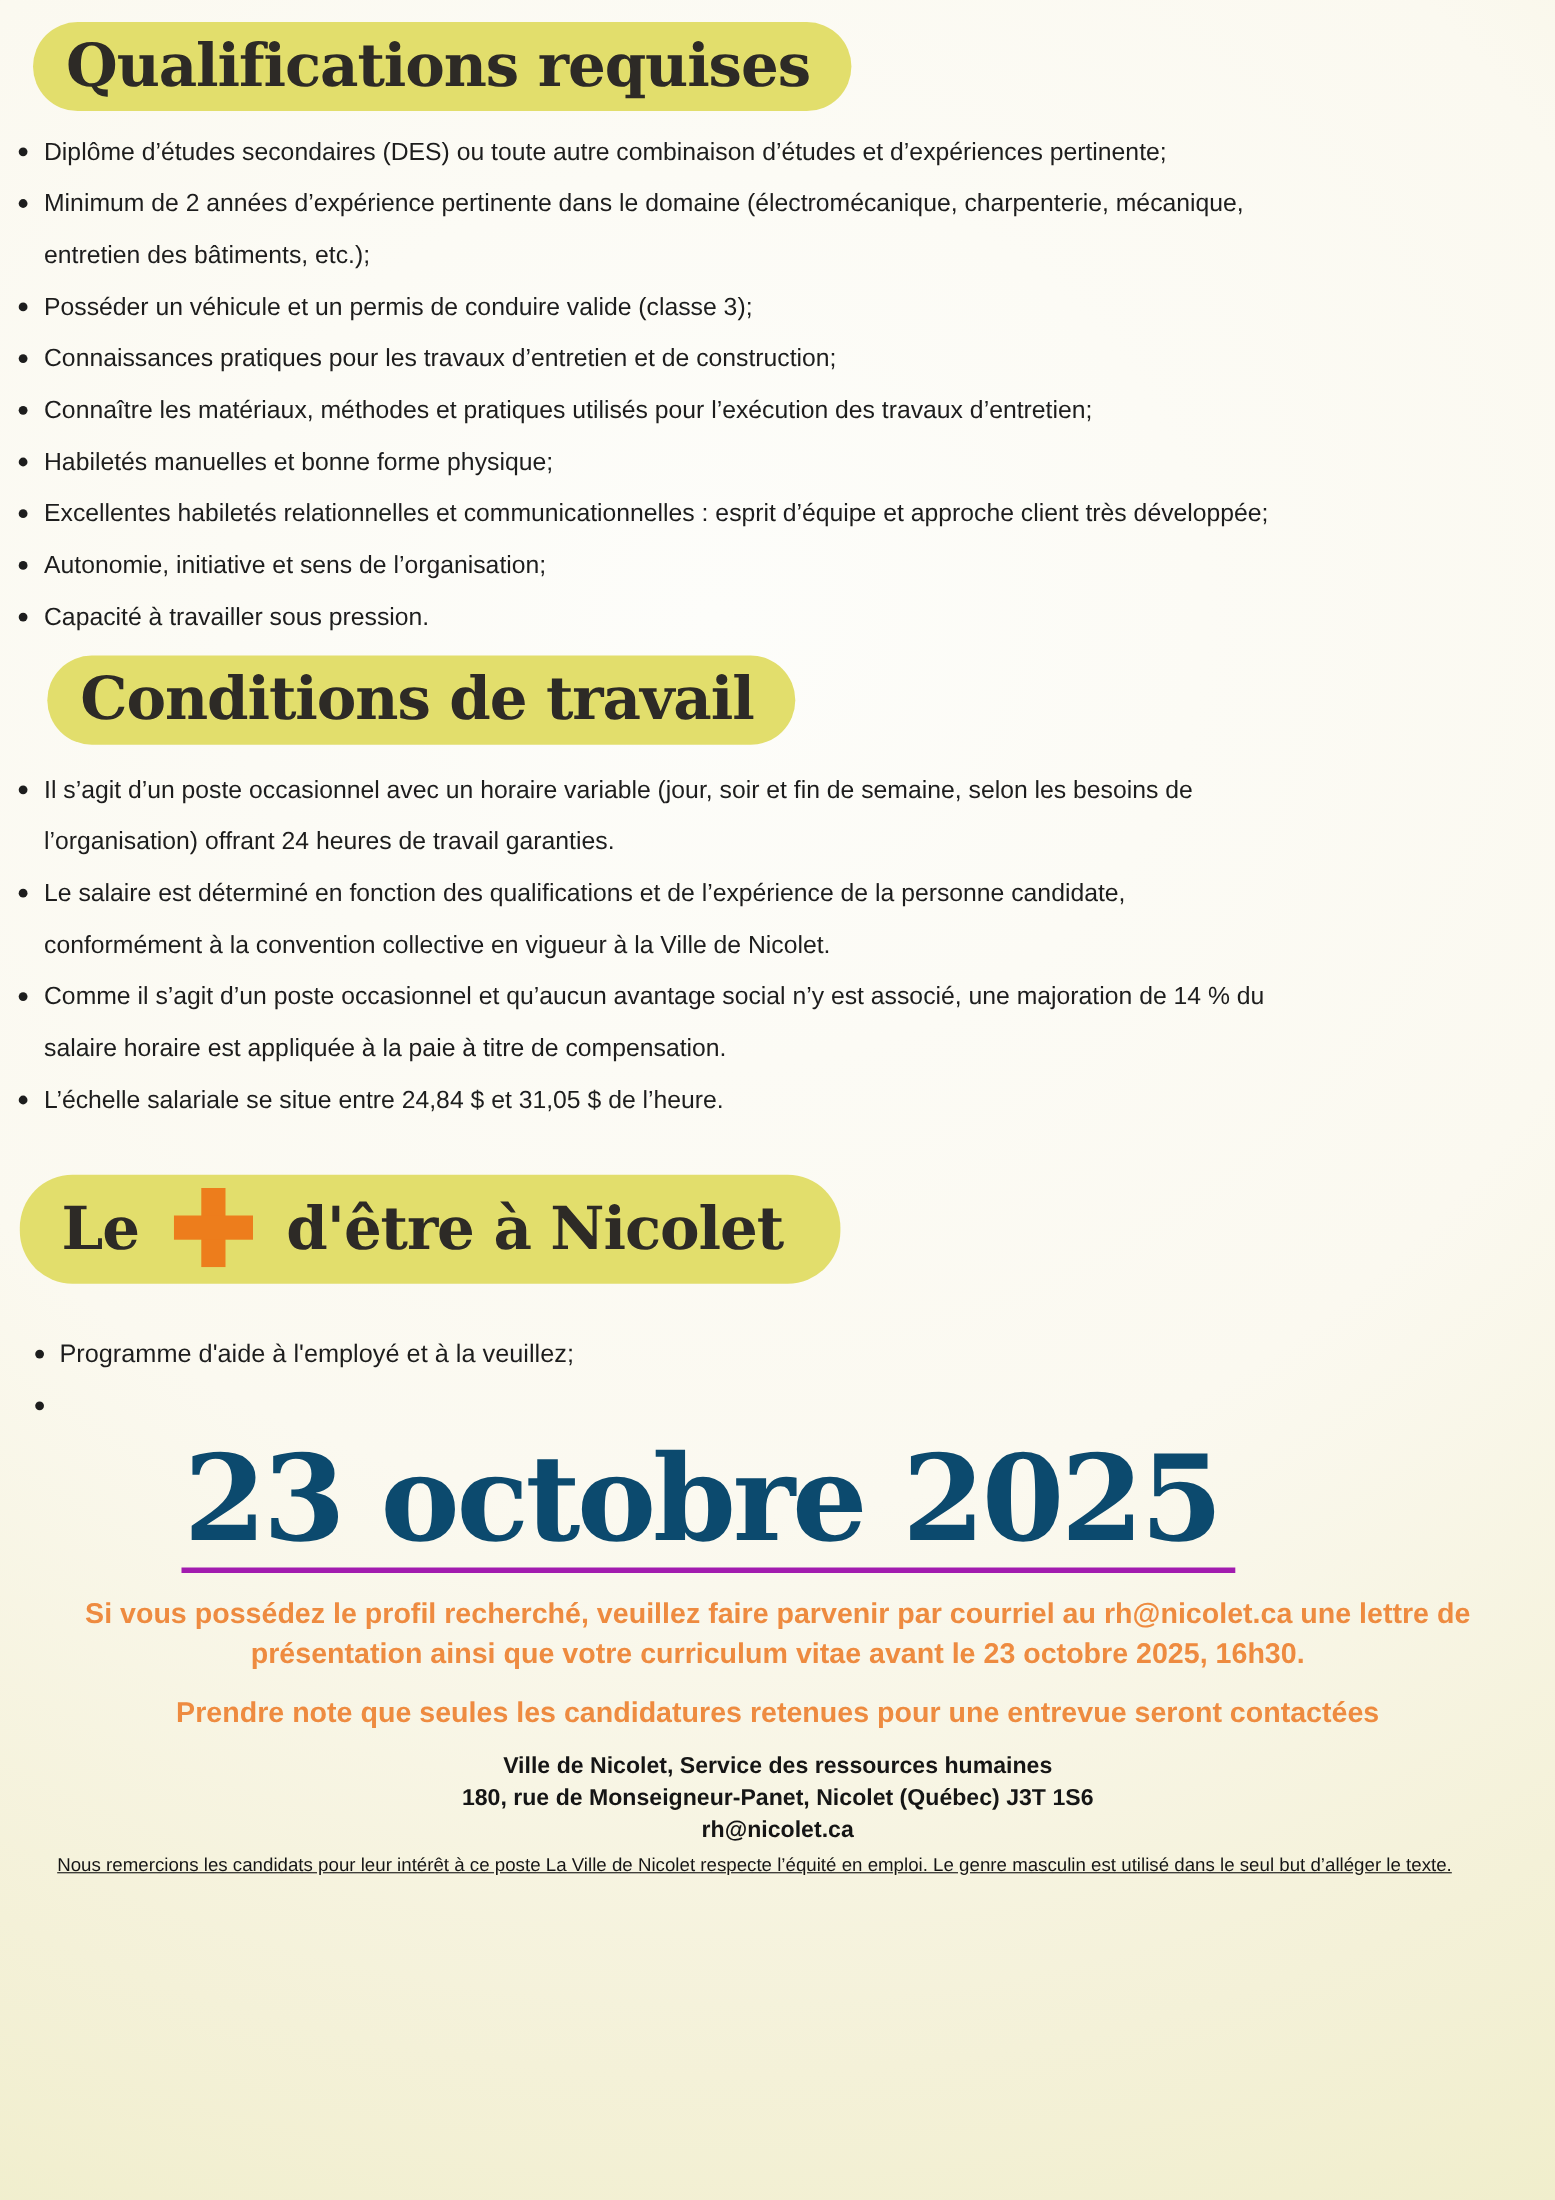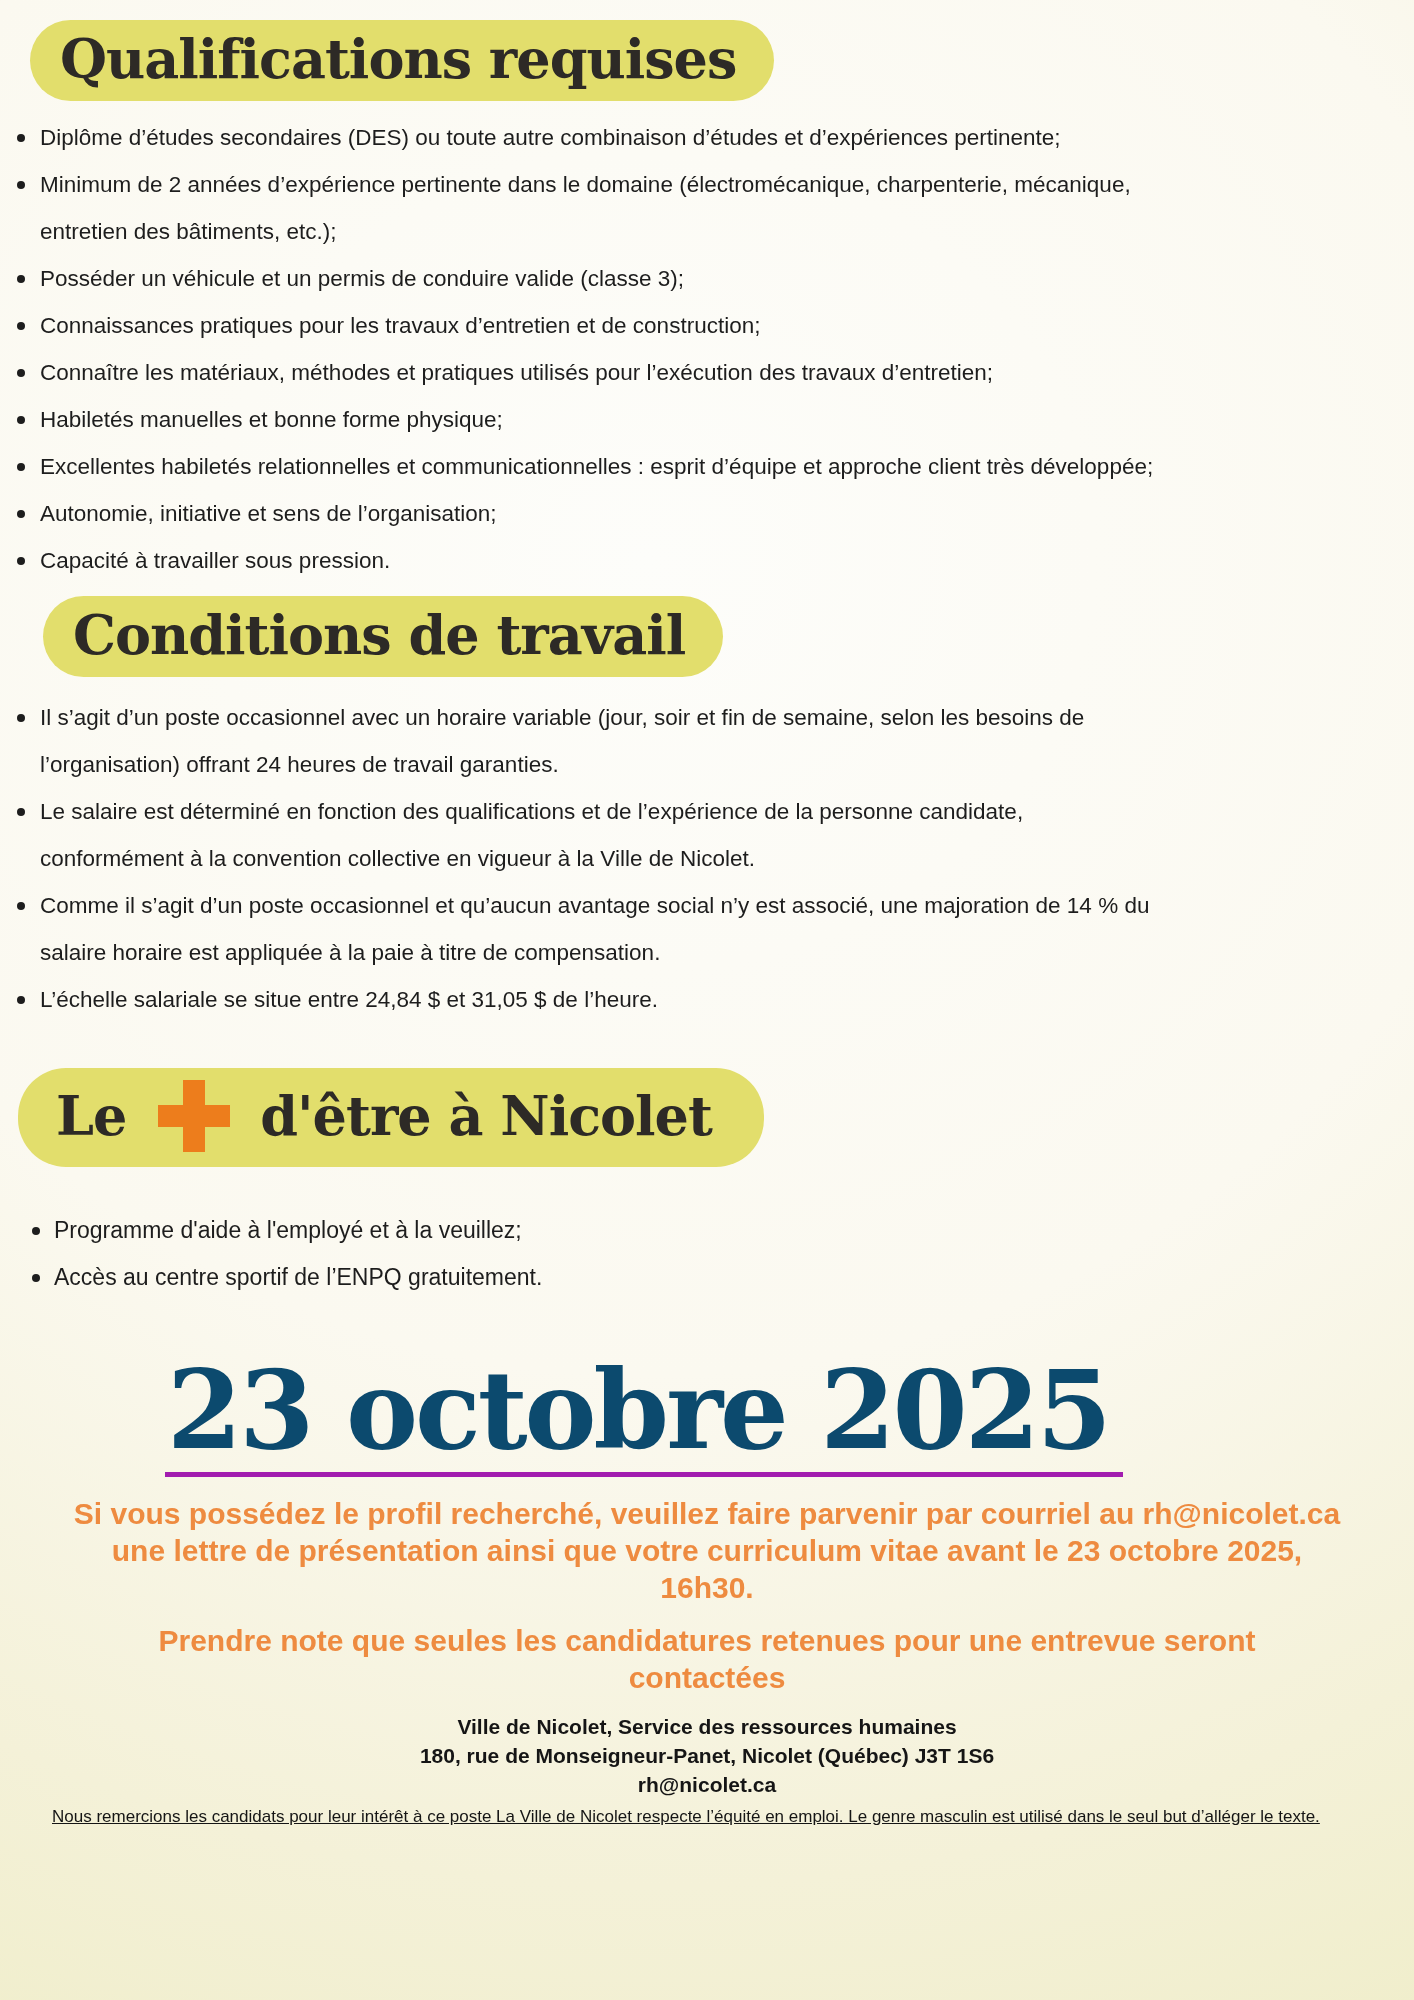--- a/index.html
+++ b/index.html
@@ -33,21 +33,21 @@
   ul.bullets.perks li{padding-left:54px;font-size:23px;}
   ul.bullets.perks li .dot{left:32px;}
   .deadline{
     width:fit-content;margin:55px 0 0 165px;
     font-family:"DejaVu Serif",serif;font-weight:800;
     font-size:108px;line-height:1;letter-spacing:-3px;color:#0c4a6e;
     border-bottom:5px solid #a21caf;padding:0 14px 8px 2px;
   }
   .apply{
     max-width:1280px;margin:18px auto 0;
-    text-align:center;font-weight:bold;font-size:30px;line-height:37px;color:#ee8b40;
+    text-align:center;font-weight:bold;font-size:26px;line-height:37px;color:#ee8b40;
   }
   .apply.second{max-width:1100px;margin-top:16px;}
   .footer-bold{
     margin:16px auto 0;text-align:center;font-weight:bold;
     font-size:21px;line-height:29px;color:#151515;
   }
   .footer-note{
     max-width:1310px;margin:3px auto 0;text-align:left;
     font-size:17px;line-height:29px;color:#151515;text-decoration:underline;
   }
@@ -90,21 +90,21 @@
     <span class="plus-wrap">
       <svg width="72" height="72" viewBox="0 0 72 72" aria-hidden="true">
         <rect x="25" y="0" width="22" height="72" fill="#ed7d1c"></rect>
         <rect x="0" y="25" width="72" height="22" fill="#ed7d1c"></rect>
       </svg>
     </span>
     <span>d'être à Nicolet</span>
   </div>
   <ul class="bullets perks">
       <li><span class="dot"></span><span>Programme d'aide à l'employé et à la veuillez;</span></li>
-      <li><span class="dot"></span><span>Accès au centre sportif de l’ENPQ gratuitement.</span></li>
+      <li><span class="dot"></span></li>
     </ul>
 </section>
 
 <div class="deadline">23 octobre 2025</div>
 
 <p class="apply">Si vous possédez le profil recherché, veuillez faire parvenir par courriel au rh@nicolet.ca une lettre de présentation ainsi que votre curriculum vitae avant le 23 octobre 2025, 16h30.</p>
 <p class="apply second">Prendre note que seules les candidatures retenues pour une entrevue seront contactées</p>
 
 <div class="footer-bold">Ville de Nicolet, Service des ressources humaines</div>
 <div class="footer-bold" style="margin-top:0;">180, rue de Monseigneur-Panet, Nicolet (Québec) J3T 1S6</div>

